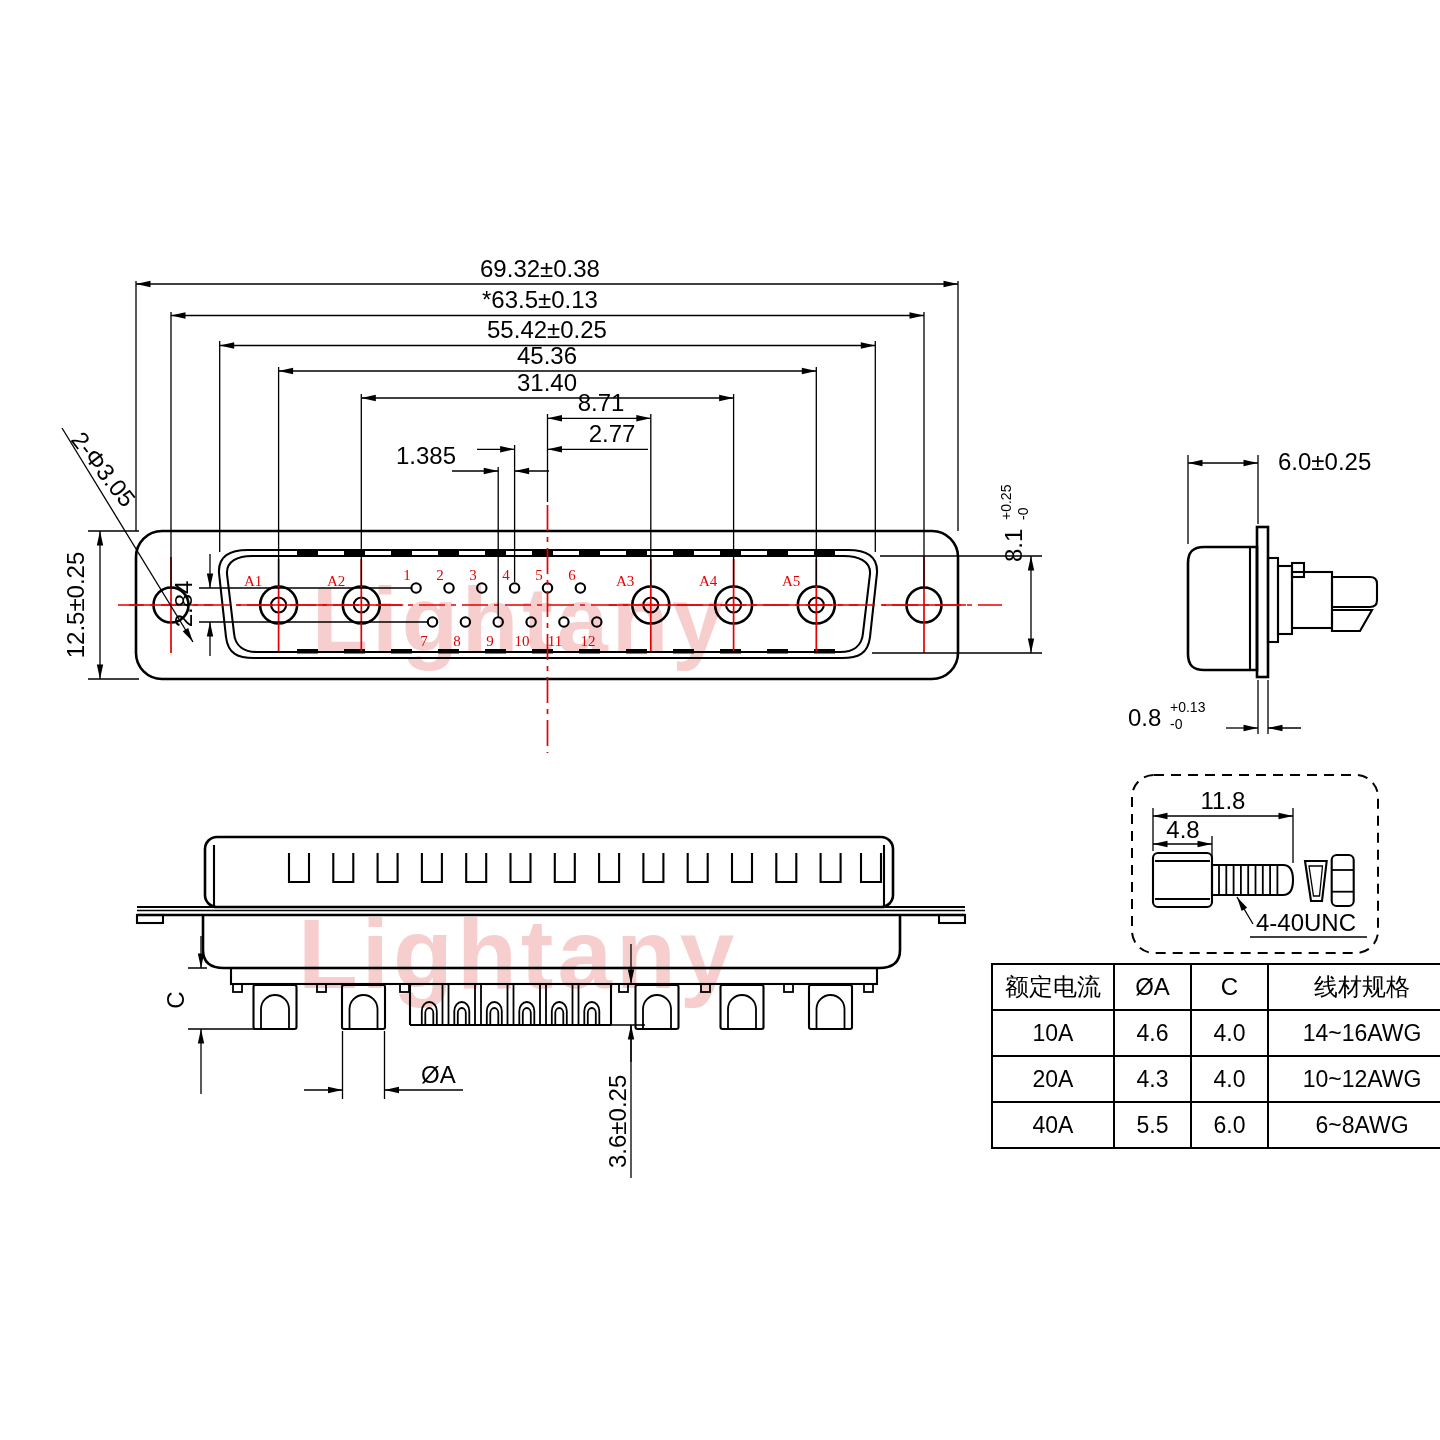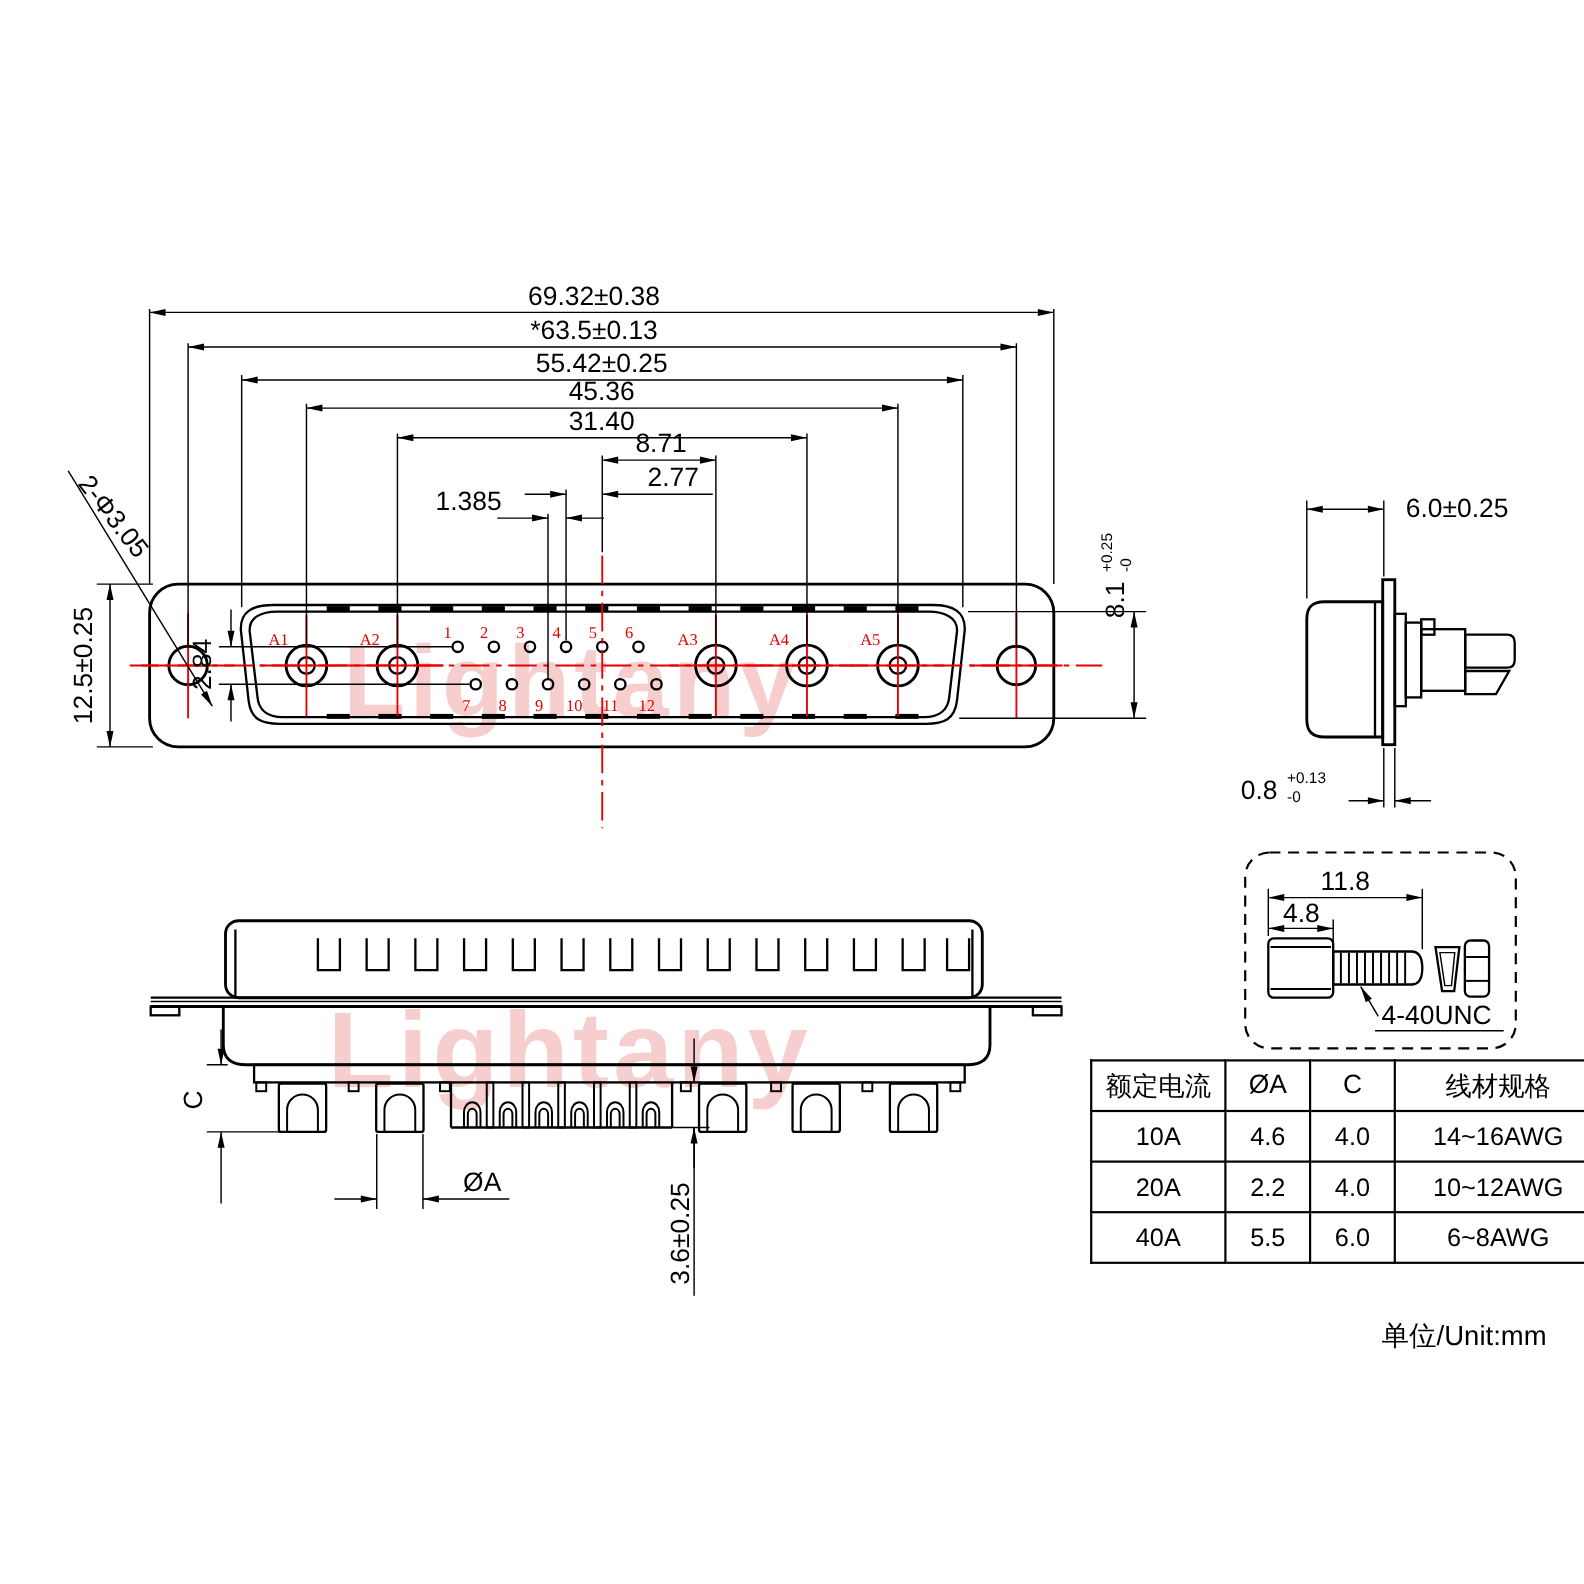--- a/index.html
+++ b/index.html
@@ -380,27 +380,26 @@
       <th>线材规格</th>
     </tr>
     <tr>
       <td>10A</td>
       <td>4.6</td>
       <td>4.0</td>
       <td>14~16AWG</td>
     </tr>
     <tr>
       <td>20A</td>
-      <td>2.2</td>
+      <td>4.3</td>
       <td>4.0</td>
       <td>10~12AWG</td>
     </tr>
     <tr>
       <td>40A</td>
       <td>5.5</td>
       <td>6.0</td>
       <td>6~8AWG</td>
     </tr>
   </tbody>
     </table>
 
-  <div class="unit-note">单位/Unit:mm</div>
 </div>
 
 </body></html>

